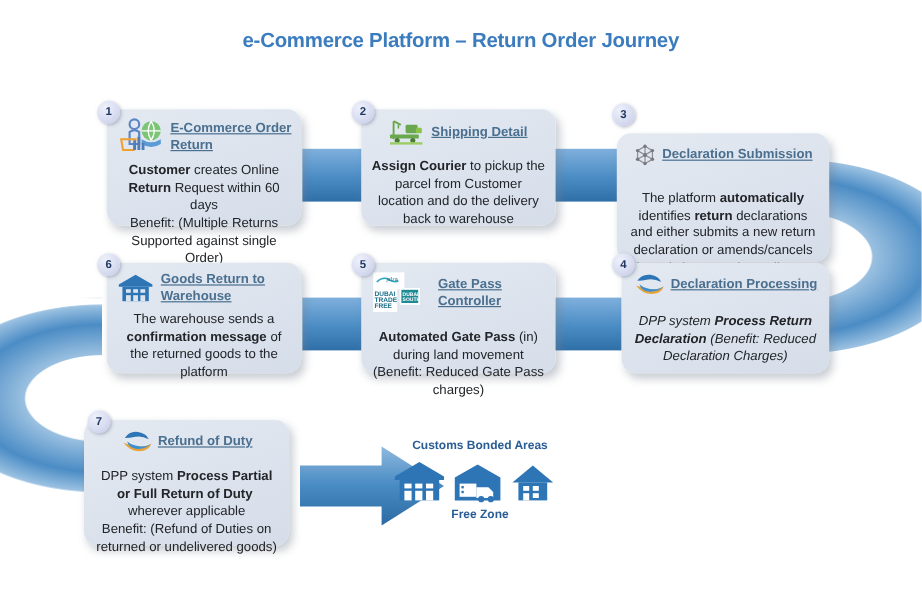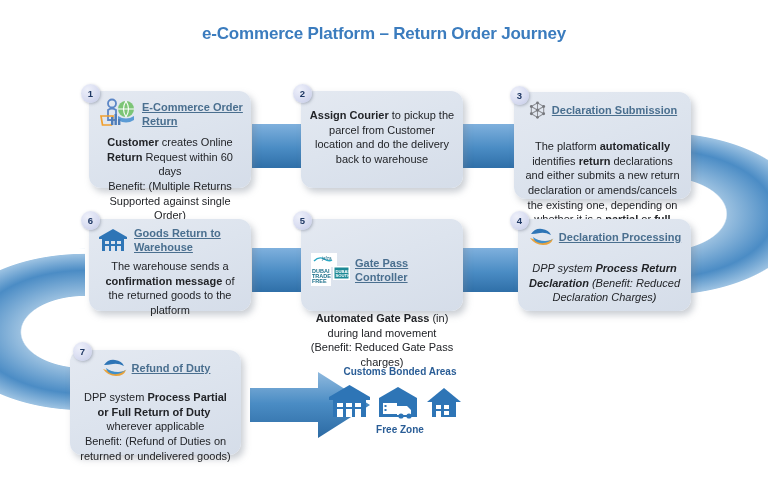--- a/index.html
+++ b/index.html
@@ -156,25 +156,38 @@
         <rect x="17.5" y="16" width="2.4" height="11" fill="#4f7db8"></rect>
         <rect x="21" y="21" width="2.4" height="6" fill="#4f7db8"></rect>
       </svg>
       <div class="card-title">E-Commerce Order Return</div>
     </div>
     <div class="card-body"><b>Customer</b> creates Online <b>Return</b> Request within 60 days<br>Benefit: (Multiple Returns Supported against single Order)</div>
   </div>
 
   <div class="badge" style="left:293px; top:84px;">2</div>
   <div class="card" style="left:301px; top:91px; width:162px; height:97px;">
+    <div class="card-head">
+      <svg class="icon" width="30" height="24" viewBox="0 0 30 24">
+        <path d="M4 3 L10 6 M4 3 L4 18" stroke="#6aa84f" stroke-width="1.6" fill="none"></path>
+        <path d="M8 6 v3" stroke="#6aa84f" stroke-width="1.3"></path>
+        <rect x="14" y="6" width="10" height="7" rx="1.2" fill="#6aa84f"></rect>
+        <rect x="22.5" y="8.5" width="5" height="4.5" rx="1" fill="#8bc34a"></rect>
+        <rect x="1" y="14" width="24" height="3.5" rx="1" fill="#6aa84f"></rect>
+        <circle cx="7" cy="19" r="2.1" fill="#4b7a32"></circle>
+        <circle cx="20" cy="19" r="2.1" fill="#4b7a32"></circle>
+        <rect x="1" y="20.5" width="27" height="2" fill="#9ccc65"></rect>
+      </svg>
+      <div class="card-title">Shipping Detail</div>
+    </div>
     <div class="card-body" style="margin-top:10px;"><b>Assign Courier</b> to pickup the parcel from Customer location and do the delivery back to warehouse</div>
   </div>
 
   <div class="badge" style="left:510px; top:86px;">3</div>
-  <div class="card tight" style="left:514px; top:92px; width:177px; height:107px;">
+  <div class="card tight" style="left:514px; top:111px; width:177px; height:107px;">
     <div class="card-head">
       <svg class="icon" width="19" height="19" viewBox="0 0 20 20">
         <g stroke="#8d8f94" stroke-width="1.1" fill="none">
           <path d="M10 2 L16.5 5.8 L16.5 13.4 L10 17.2 L3.5 13.4 L3.5 5.8 Z"></path>
           <path d="M10 2 L10 17.2 M3.5 5.8 L16.5 13.4 M16.5 5.8 L3.5 13.4"></path>
         </g>
         <g fill="#76787d">
           <circle cx="10" cy="2" r="1.5"></circle>
             <circle cx="16.5" cy="5.8" r="1.5"></circle>
           <circle cx="16.5" cy="13.4" r="1.5"></circle>
@@ -204,37 +217,37 @@
           <rect x="20" y="20" width="4" height="5"></rect>
         </g>
       </svg>
       <div class="card-title">Goods Return to Warehouse</div>
     </div>
     <div class="card-body">The warehouse sends a <b>confirmation message</b> of the returned goods to the platform</div>
   </div>
 
   <div class="badge" style="left:293px; top:211px;">5</div>
   <div class="card" style="left:301px; top:219px; width:162px; height:92px;">
-    <div class="card-head" style="gap:2px;margin-top:26px;">
+    <div class="card-head" style="gap:12px;">
       <svg class="icon" width="44" height="36" viewBox="0 0 44 36">
         <rect x="2" y="1" width="26" height="14" fill="#ffffff"></rect>
         <path d="M5 9 q5-5 10-2 t8 1" stroke="#2aa8c4" stroke-width="1.4" fill="none"></path>
         <text x="13" y="8" font-size="4.5" fill="#1b6f8a" font-family="'Liberation Sans',sans-serif">jafza</text>
         <rect x="2" y="15" width="20" height="19" fill="#ffffff"></rect>
         <text x="3" y="21" font-size="5.5" font-weight="bold" fill="#1b6f8a" font-family="'Liberation Sans',sans-serif">DUBAI</text>
         <text x="3" y="26" font-size="5.5" font-weight="bold" fill="#1b6f8a" font-family="'Liberation Sans',sans-serif">TRADE</text>
         <text x="3" y="31" font-size="5.5" font-weight="bold" fill="#1b6f8a" font-family="'Liberation Sans',sans-serif">FREE</text>
         <rect x="24" y="14" width="17" height="14" fill="#ffffff"></rect>
         <rect x="25.5" y="15.5" width="14" height="11" fill="#1d8a96"></rect>
         <text x="26.5" y="20.5" font-size="4.2" font-weight="bold" fill="#ffffff" font-family="'Liberation Sans',sans-serif">DUBAI</text>
         <text x="26.5" y="25" font-size="4.2" font-weight="bold" fill="#ffffff" font-family="'Liberation Sans',sans-serif">SOUTH</text>
       </svg>
       <div class="card-title">Gate Pass Controller</div>
     </div>
-    <div class="card-body" style="margin-top:23px;"><b>Automated Gate Pass</b> (in) during land movement<br>(Benefit: Reduced Gate Pass charges)</div>
+    <div class="card-body" style="margin-top:12px;"><b>Automated Gate Pass</b> (in) during land movement<br>(Benefit: Reduced Gate Pass charges)</div>
   </div>
 
   <div class="badge" style="left:510px; top:211px;">4</div>
   <div class="card" style="left:518px; top:219px; width:173px; height:92px;">
     <div class="card-head">
       <svg class="icon" width="26" height="22" viewBox="0 0 26 22">
         <path d="M3 8 q4-6 11-5 q7 1 9 6 q-6-3 -11-2 q-5 1 -9 1 z" fill="#2e75b6"></path>
         <path d="M2 12 q5 7 13 7 q8 0 10-6 q-6 3 -12 2 q-6-1 -11-3 z" fill="#e8a33d"></path>
         <path d="M5 11 q5 4 12 4 q6 0 9-3 q-6 6 -14 5 q-6-1 -7-6 z" fill="#3f8fcb"></path>
       </svg>

